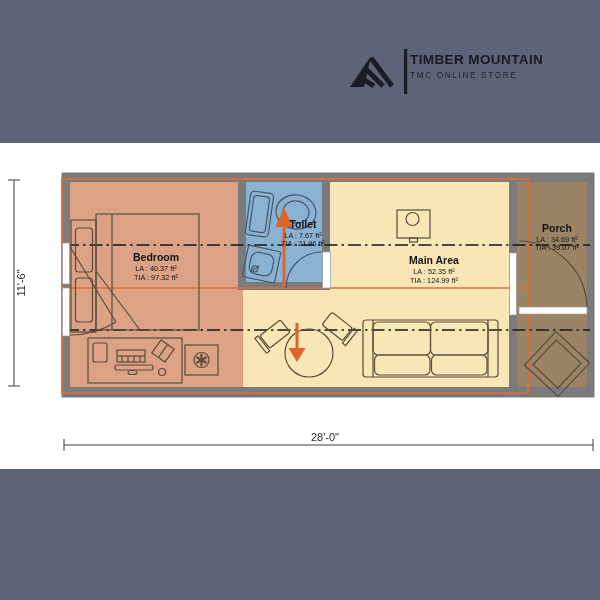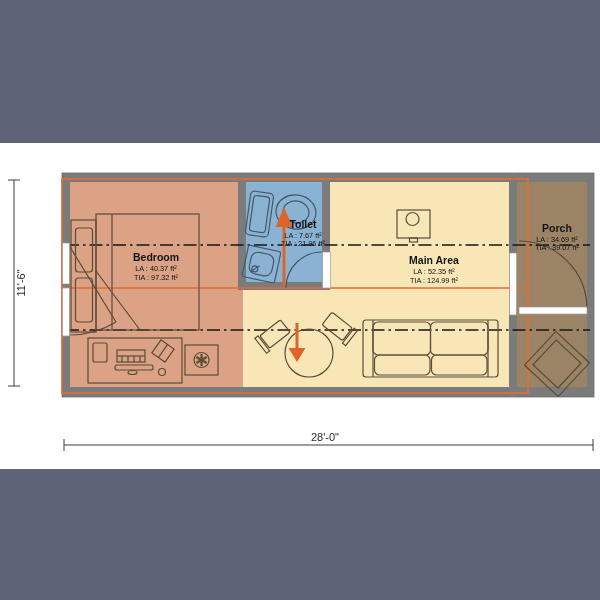--- a/index.html
+++ b/index.html
@@ -24,20 +24,33 @@
   .dimline{stroke:#3d3d3d;stroke-width:1;}
   .window{fill:#ffffff;stroke:#9a9a9a;stroke-width:0.7;}
 </style>
 </head>
 <body>
 
 <div id="stage">
 
   <div id="header-band" class="band"></div>
 
+  <div id="brand">
+    <svg width="70" height="55" viewBox="335 40 70 55">
+      <g fill="#1a1d24" stroke="#1a1d24">
+        <polygon points="366,54 345,85 359,85" stroke="none"></polygon>
+        <line x1="366" y1="56" x2="387" y2="84" stroke-width="5"></line>
+        <line x1="359" y1="65" x2="378" y2="84" stroke-width="5"></line>
+        <line x1="353" y1="74" x2="369" y2="84" stroke-width="5"></line>
+        <rect x="399" y="47" width="3.2" height="45" stroke="none"></rect>
+      </g>
+    </svg>
+    <div class="brand-title">TIMBER MOUNTAIN</div>
+    <div class="brand-sub">TMC ONLINE STORE</div>
+  </div>
 
   <svg id="plan-svg" width="600" height="326" viewBox="0 143 600 326">
 
     <rect x="62" y="173" width="532" height="224" fill="#7b7b7b" stroke="#6b6b6b" stroke-width="0.8"></rect>
 
     <rect x="70" y="182" width="173" height="205" fill="#dba285"></rect>
     <rect x="243" y="182" width="266" height="205" fill="#f8e6b6"></rect>
     <rect x="509" y="173" width="8" height="224" fill="#7b7b7b"></rect>
     <rect x="517" y="182" width="70" height="205" fill="#9a8465"></rect>
 

